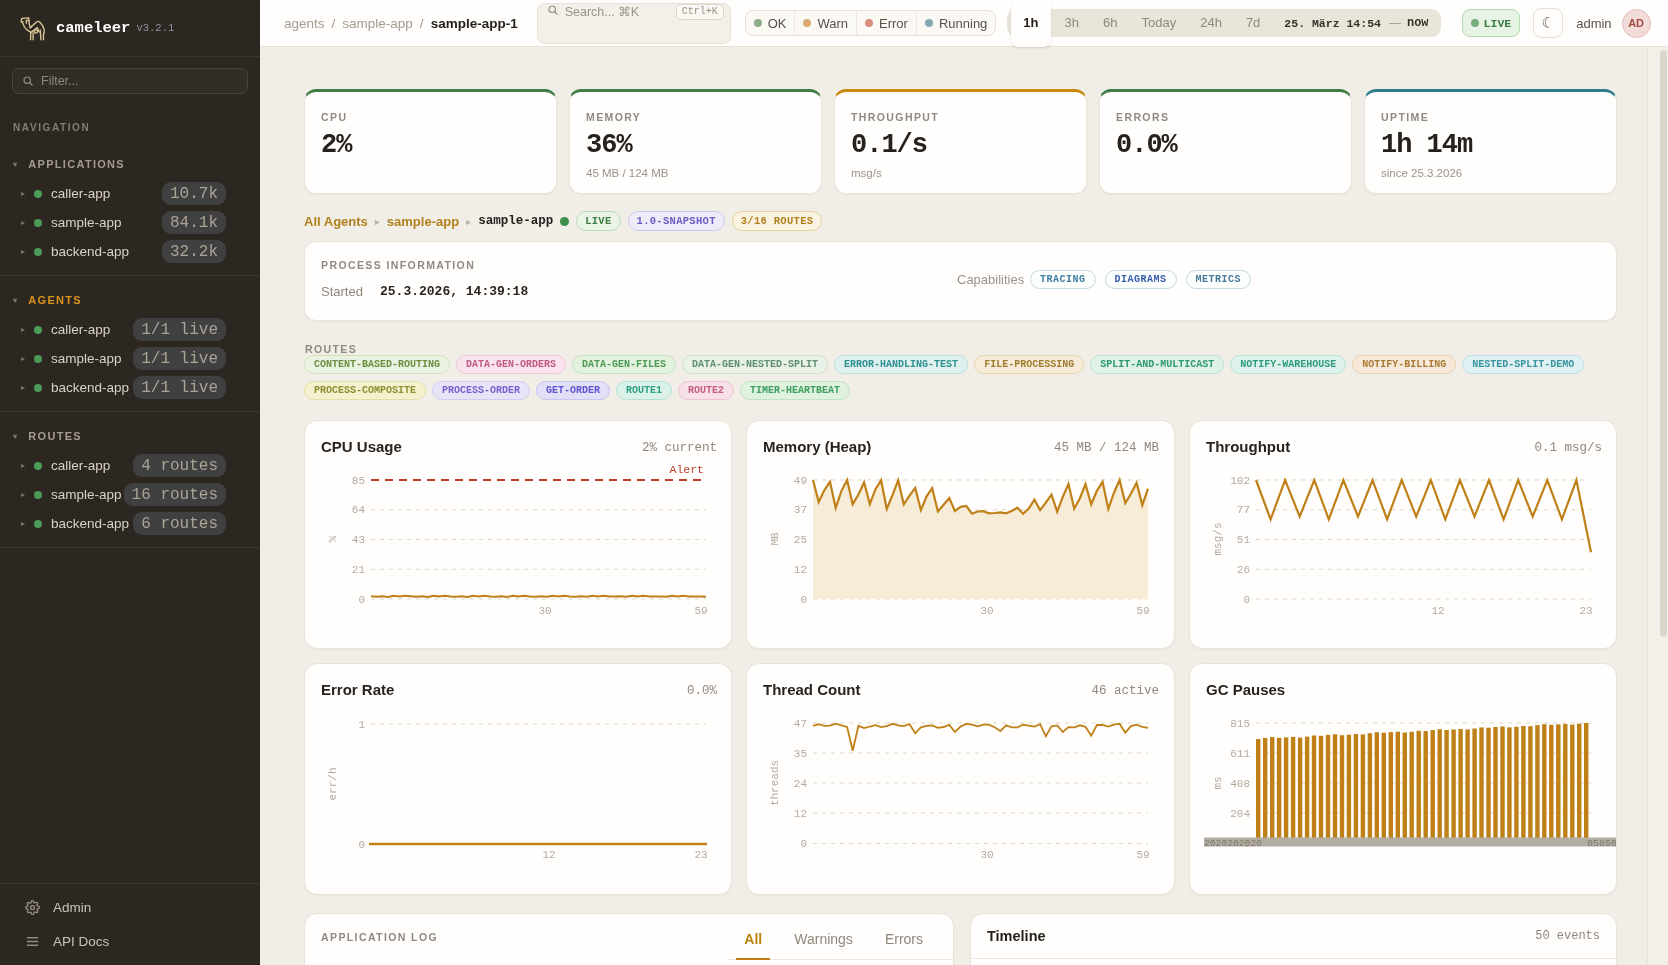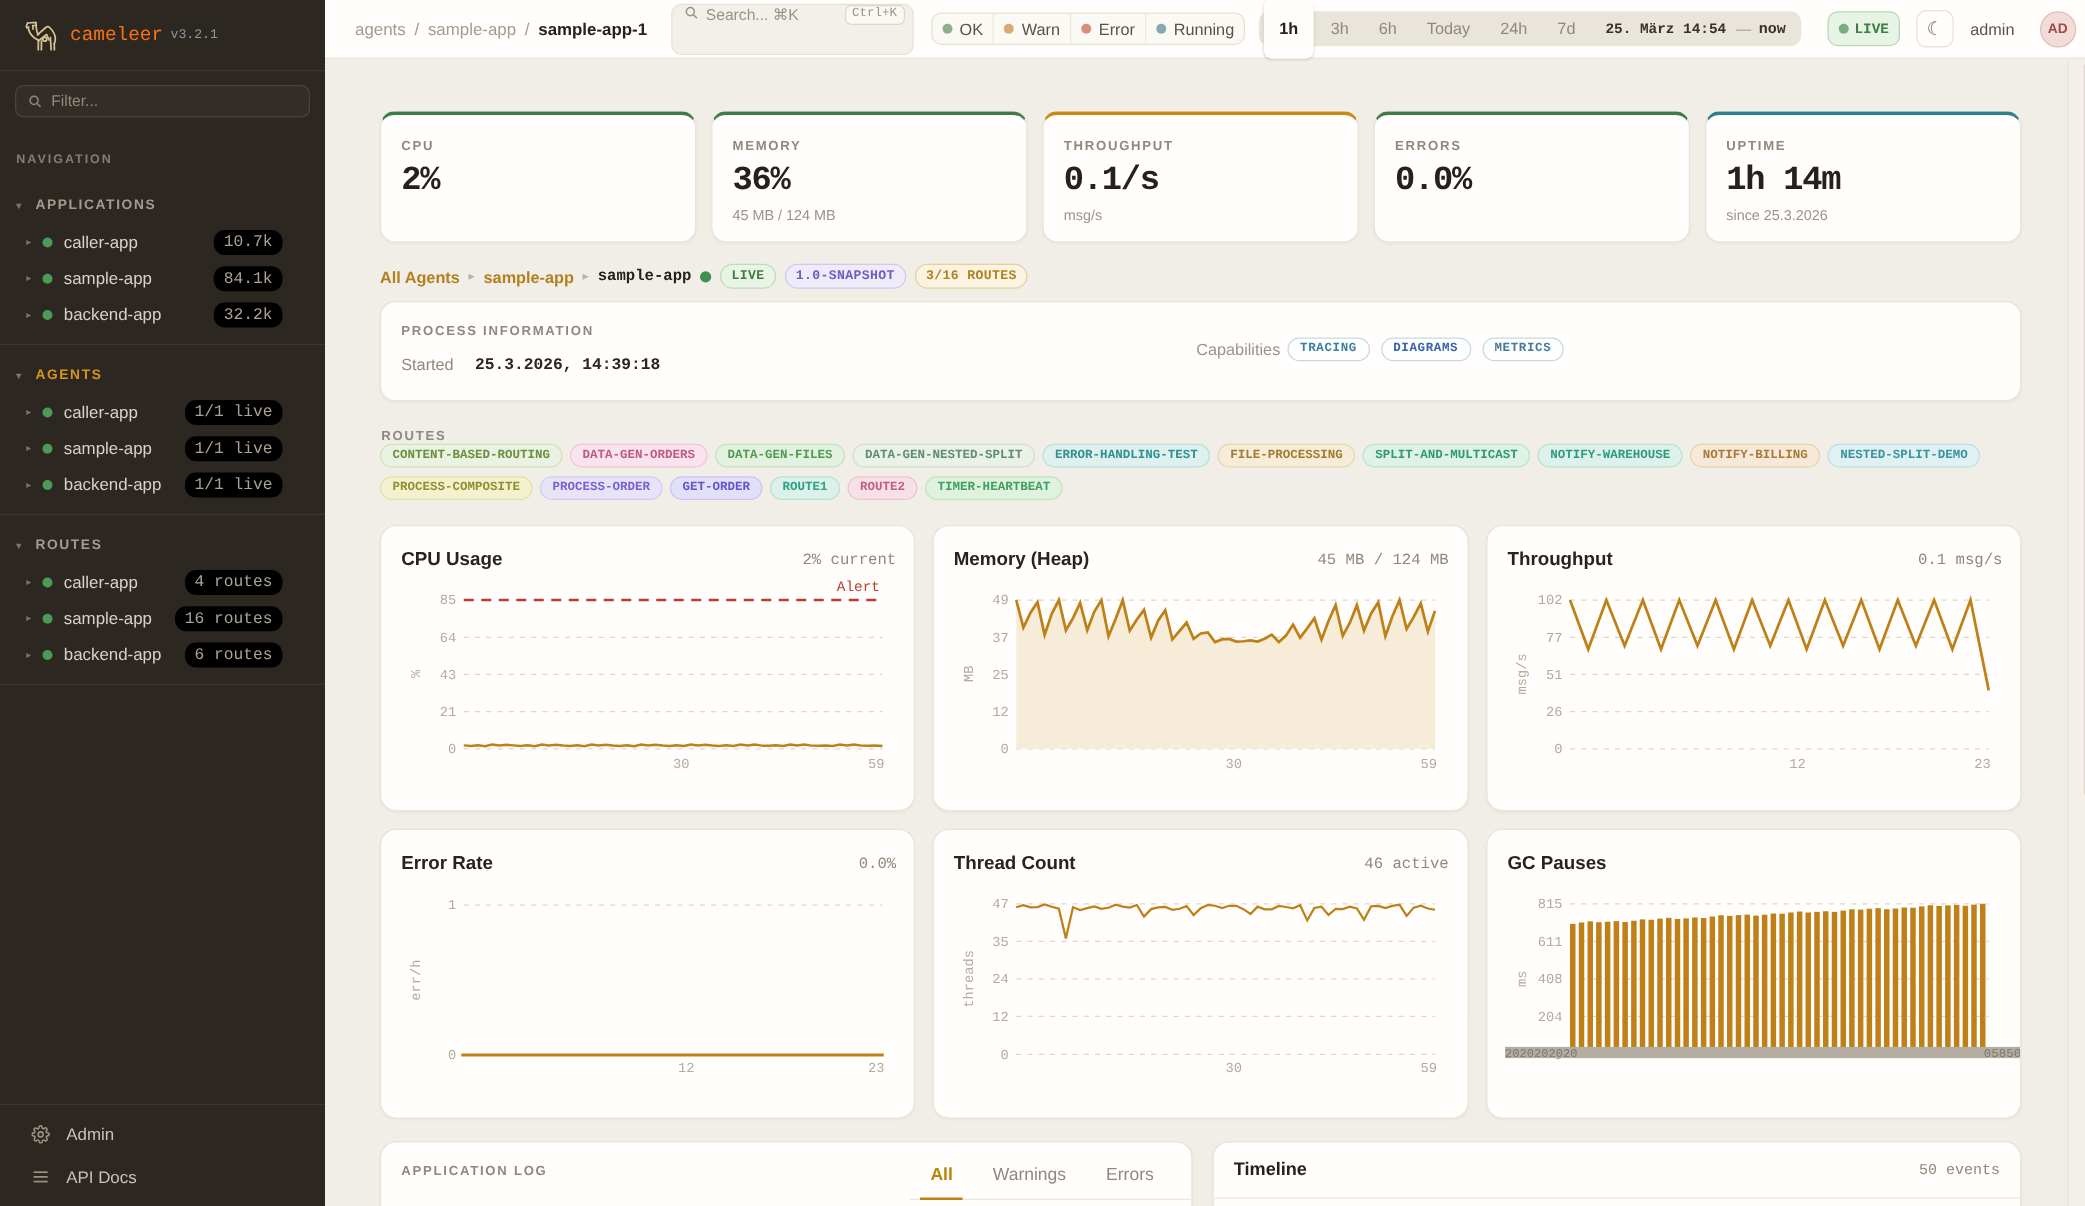--- a/index.html
+++ b/index.html
@@ -2,32 +2,32 @@
 <html lang="en"><head>
 <meta charset="utf-8">
 <title>cameleer</title>
 <style>
 *{margin:0;padding:0;box-sizing:border-box}
 html,body{width:1668px;height:965px;overflow:hidden}
 body{font-family:"Liberation Sans",sans-serif;background:#f1eee7;display:flex}
 
 aside{width:260px;min-width:260px;height:965px;background:#2d2722;color:#d8d2c9;position:relative}
 .logo-row{display:flex;align-items:center;height:57px;padding:0 16px;border-bottom:1px solid #3b352e}
-.logo-name{font-family:"Liberation Mono",monospace;font-weight:400;font-size:15.5px;color:#f97316;margin-left:10px}
+.logo-name{font-family:"Liberation Mono",monospace;font-weight:700;font-size:15.5px;color:#ffffff;margin-left:10px}
 .logo-ver{font-family:"Liberation Mono",monospace;font-size:10.5px;color:#8d96a2;margin-left:6px}
 .filterbox{margin:11px 12px 0 12px;height:26px;border:1px solid #4a443b;border-radius:7px;background:#332d27;display:flex;align-items:center;padding:0 9px;color:#8f887c;font-size:12.5px;gap:7px}
 .navlabel{margin:28px 0 0 13px;font-size:10px;font-weight:700;letter-spacing:1.6px;color:#847d72}
 .sect{margin-top:0}
 .sect-h{display:flex;align-items:center;height:30px;padding-left:13px;font-size:11px;font-weight:700;letter-spacing:1.3px;color:#a39c90}
 .sect-h.active{color:#d9941a}
 .sect-h .car{font-size:8px;margin-right:10px;color:#7a7368}
 .item{display:flex;align-items:center;height:29px;padding:0 34px 0 21px;font-size:13.5px;color:#d8d2c9}
 .item .car{font-size:8px;color:#7a7368;margin-right:9px}
 .item .dot{width:8px;height:8px;border-radius:50%;background:#4c9a58;margin-right:9px}
-.item .badge{margin-left:auto;font-family:"Liberation Mono",monospace;font-size:13px;color:#aaa396;background:#000000;border-radius:9px;padding:2.5px 8px}
+.item .badge{margin-left:auto;font-family:"Liberation Mono",monospace;font-size:16px;color:#aaa396;background:#404040;border-radius:9px;padding:2.5px 8px}
 .sb-div{border-top:1px solid #3b352e;margin:9px 0 9px 0}
 .sb-foot{position:absolute;left:0;right:0;bottom:0;border-top:1px solid #3b352e;padding:6px 0 7px 0}
 .foot-item{display:flex;align-items:center;height:34px;padding:0 25px;font-size:13.5px;color:#c9c3b8;gap:13px}
 .foot-item svg{opacity:.8}
 
 main{flex:1;position:relative;height:965px;background:#f1eee7}
 header{height:47px;background:#fffefc;border-bottom:1px solid #e7e2d7;display:flex;align-items:center;padding:0 14px 0 24px;white-space:nowrap}
 .crumb{font-size:13.5px;color:#a29b8f;display:flex;gap:7px;align-items:center;white-space:nowrap}
 .crumb b{color:#25211d;font-weight:700}
 .search{margin-left:19px;width:194px;height:41px;background:#f3f0e9;border:1px solid #e6e1d5;border-radius:8px;display:flex;align-items:flex-start;padding:0 6px 0 9px;color:#9a9387;font-size:12.5px;gap:6px}
@@ -39,21 +39,21 @@
 .time-group{margin-left:11px;height:28px;background:#e9e5db;border-radius:9px;display:flex;align-items:center;padding:0 10px 0 2px;gap:0}
 .tg{padding:0 12px;font-size:13px;color:#8f887c;line-height:24px;white-space:nowrap}
 .tg.on{background:#fffefc;border-radius:7px;color:#25211d;font-weight:700;box-shadow:0 1px 2px rgba(60,50,30,.18);margin:0 2px;padding:12px 12px}
 .tg-date{font-family:"Liberation Mono",monospace;font-size:11.5px;color:#383329;font-weight:700;padding:0 4px 0 12px;white-space:nowrap}
 .tg-dash{color:#a29b8f;font-size:12px;padding:0 4px}
 .tg-now{font-family:"Liberation Mono",monospace;font-size:12px;color:#383329;font-weight:700;padding:0 2px}
 .live{margin-left:21px;height:28px;border:1px solid #b5d8b1;background:#e7f3e5;border-radius:8px;display:flex;align-items:center;gap:5px;padding:0 8px;font-family:"Liberation Mono",monospace;font-size:11.5px;font-weight:700;color:#3c7d43}
 .live .sdot{background:#79ad7c}
 .moonbtn{margin-left:13px;width:30px;height:30px;border:1px solid #e6e1d5;border-radius:8px;background:#fffefc;display:flex;align-items:center;justify-content:center;color:#6b6558;font-size:15px}
 .admin{margin-left:13px;font-size:13px;color:#57524a}
-.avatar{margin-left:20px;width:29px;height:29px;border-radius:50%;background:#f2dcda;border:1px solid #e2bcba;display:flex;align-items:center;justify-content:center;font-size:11px;font-weight:700;color:#a04a42}
+.avatar{margin-left:10px;width:29px;height:29px;border-radius:50%;background:#f2dcda;border:1px solid #e2bcba;display:flex;align-items:center;justify-content:center;font-size:11px;font-weight:700;color:#a04a42}
 
 .content{position:absolute;left:44px;top:89px;width:1313px}
 .kpis{display:grid;grid-template-columns:repeat(5,1fr);gap:12px}
 .kpi{background:#fffefc;border:1px solid #e9e4d9;border-top-width:3px;border-radius:12px;height:105px;padding:19px 16px 0 16px;box-shadow:0 1px 2px rgba(90,80,60,.05)}
 .kpi .lab{font-size:10.5px;font-weight:700;letter-spacing:1.4px;color:#8f8a80}
 .kpi .val{font-family:"Liberation Mono",monospace;font-size:27px;font-weight:700;color:#25211d;margin-top:7px;letter-spacing:-1px}
 .kpi .sub{font-size:11.5px;color:#9a948a;margin-top:7px}
 .agentrow{display:flex;align-items:center;margin-top:17px;height:20px;gap:7px}
 .agentrow .lk{font-size:13px;font-weight:700;color:#b2811e}
 .agentrow .sep{color:#b9b2a5;font-size:10px}

